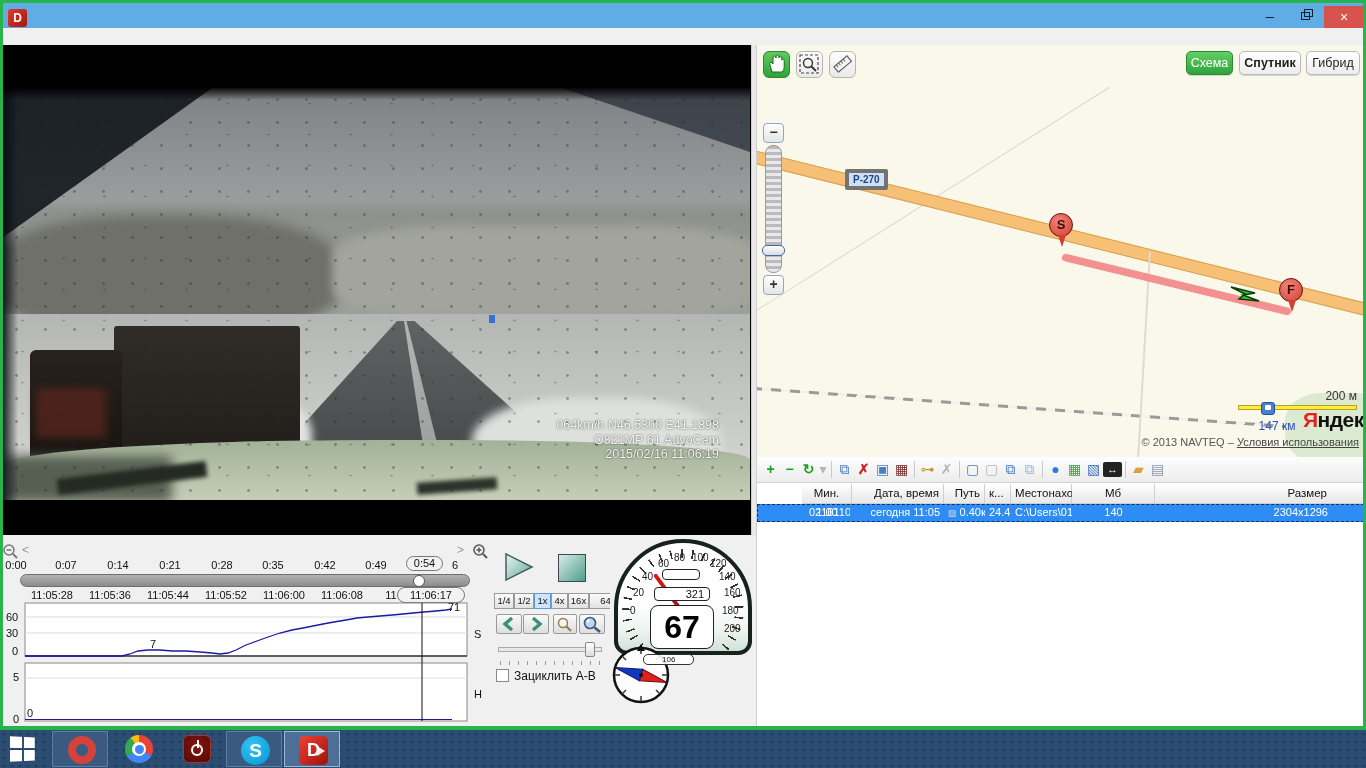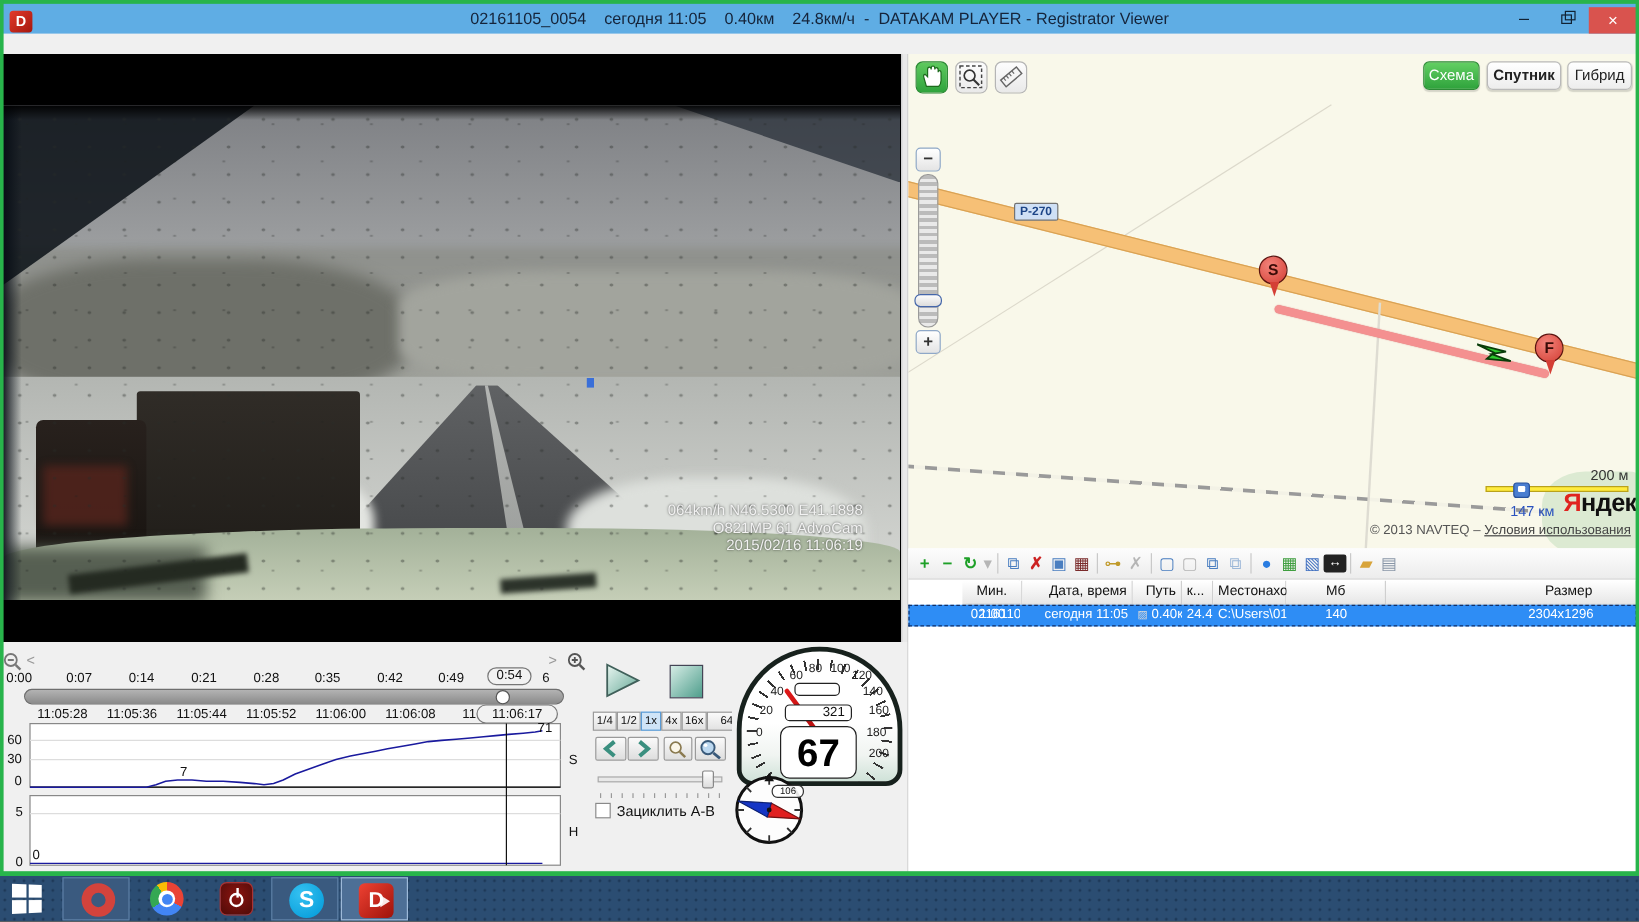--- a/index.html
+++ b/index.html
@@ -51,21 +51,21 @@
   #divider-v{left:751px;top:45px;width:6px;height:685px;background:#e9e9e9;border-left:1px solid #cfcfcf;border-right:1px solid #cfcfcf;}
 
   
   #map{left:757px;top:45px;width:607px;height:412px;background:#f9f8ea;overflow:hidden;}
   .map-road{left:-16px;top:182px;width:640px;height:13px;background:#f6c076;border-top:1.5px solid #d9a254;border-bottom:1.5px solid #d9a254;transform:rotate(14deg);}
   .map-line1{left:-35px;top:154px;width:420px;height:0;border-top:1px solid #dcd9cb;transform:rotate(-32.3deg);}
   .map-rail{left:-6px;top:364px;width:622px;height:3px;background:repeating-linear-gradient(90deg,#9a9a9a 0 10px,#f3f2e6 10px 19px);transform:rotate(4.1deg);}
   .map-vroad{left:386px;top:207px;width:2px;height:208px;background:#dedcd2;transform:rotate(3.3deg);}
   .map-route{left:302px;top:236px;width:235px;height:7px;background:#f49090;border-radius:4px;transform:rotate(13.6deg);box-shadow:0 0 1px #d86f6f;}
   .map-parkblob{left:528px;top:348px;width:90px;height:70px;background:#dcead2;border-radius:40% 20% 10% 40%;}
-  .roadlabel{left:88px;top:124px;padding:1px 4px;background:#cfe0f5;border:1px solid #737373;border-radius:2px;color:#1c4587;font-size:10px;font-weight:bold;}
+  .roadlabel{left:88px;top:124px;padding:1px 4px;background:#cfe0f5;border:4px solid #737373;border-radius:2px;color:#1c4587;font-size:10px;font-weight:bold;}
   .pin{width:24px;height:24px;background:radial-gradient(circle at 38% 32%,#f2837a,#d43f35);border:1.6px solid #5c1410;border-radius:50%;color:#3a0c08;font-weight:bold;font-size:13px;text-align:center;line-height:21px;}
   .pin:after{content:"";position:absolute;left:8px;top:21px;border-left:4px solid transparent;border-right:4px solid transparent;border-top:12px solid #d43f35;}
   .map-arrow{left:472px;top:238px;}
   .maptool{top:6px;width:27px;height:27px;border:1px solid #b5b5b5;border-radius:6px;background:linear-gradient(#fdfdfd,#e9e9e9);text-align:center;}
   .maptool.active{background:linear-gradient(#5ec95e,#2fa33c);border-color:#2c8a35;}
   .modebtn{top:6px;height:24px;border:1px solid #b9b9b9;border-radius:5px;background:linear-gradient(#ffffff,#ededed);font-size:12.5px;color:#222;text-align:center;line-height:22px;box-shadow:0 1px 1px rgba(0,0,0,.15);}
   .modebtn.active{background:linear-gradient(#63cf63,#2fa33c);border-color:#2c8a35;color:#fff;}
   .zoombtn{left:6px;width:21px;height:20px;border:1px solid #8fa8c8;border-radius:4px;background:linear-gradient(#fff,#e4e4e4);font-size:14px;font-weight:bold;text-align:center;line-height:17px;color:#333;}
   #zoomtrack{left:8px;top:100px;width:17px;height:128px;background:linear-gradient(90deg,#c9c9c9,#ababab);border-radius:8px;background-image:repeating-linear-gradient(#bbb 0 3px,#e9e9e9 3px 6px);border:1px solid #9a9a9a;}
   #zoomthumb{left:5px;top:200px;width:23px;height:11px;background:linear-gradient(#fdfdfd,#dcdcdc);border:1.5px solid #4466aa;border-radius:5px;}
@@ -109,21 +109,21 @@
   #gticks-ring{position:absolute;left:4px;top:6px;width:122px;height:122px;border-radius:50%;
     background:repeating-conic-gradient(from -112deg,#333 0 1.6deg,transparent 1.6deg 11deg);
     -webkit-mask:radial-gradient(circle,transparent 0 52px,#000 52px 61px,transparent 61px);
     mask:radial-gradient(circle,transparent 0 52px,#000 52px 61px,transparent 61px);}
   #needle{position:absolute;left:63px;top:22px;width:4px;height:48px;background:linear-gradient(#e01818,#b00f0f);transform-origin:50% 100%;border-radius:2px;}
   .gbox{position:absolute;border:1px solid #222;border-radius:4px;background:#fff;}
   #gauge-blank{left:44px;top:26px;width:38px;height:11px;}
   #gauge-bearing{left:36px;top:44px;width:56px;height:14px;font-size:11px;text-align:right;padding-right:5px;line-height:13px;color:#111;}
   #gauge-speed{left:32px;top:62px;width:64px;height:44px;font-size:32px;font-weight:bold;text-align:center;line-height:42px;border-radius:8px;color:#000;}
   #compass{left:0px;top:108px;}
-  #compass-val{left:33px;top:119px;padding:0 6px;background:rgba(255,255,255,.9);border:1px solid #333;border-radius:5px;font-size:8px;color:#111;}
+  #compass-val{left:33px;top:119px;padding:0 18px;background:rgba(255,255,255,.9);border:1px solid #333;border-radius:5px;font-size:8px;color:#111;}
 
   
   #rb{left:757px;top:457px;width:607px;height:273px;background:#fff;}
   #rtoolbar{left:0;top:0;width:607px;height:26px;background:linear-gradient(#fdfdfd,#ececec);border-bottom:1px solid #d2d2d2;display:flex;align-items:center;padding-left:4px;}
   .ticon{width:19px;height:19px;text-align:center;line-height:19px;font-size:14px;flex:0 0 auto;}
   .tsep{width:1px;height:17px;background:#c9c9c9;margin:0 3px;flex:0 0 auto;}
   .green{color:#1ea028;font-weight:bold;}
   .red{color:#cc2222;font-weight:bold;}
   .blue{color:#4a7ec0;}
   .gold{color:#c09a2a;}
@@ -154,21 +154,20 @@
   .skype-ball{left:14px;top:4px;width:29px;height:29px;border-radius:50%;background:radial-gradient(circle at 35% 30%,#35c1f1,#0099d8);color:#fff;font-weight:bold;font-size:19px;text-align:center;line-height:29px;}
   .dk-icon{left:14px;top:4px;width:29px;height:29px;border-radius:5px;background:linear-gradient(135deg,#ef4233,#9e120a);color:#fff;font-weight:bold;font-size:18px;text-align:center;line-height:28px;}
   .dk-icon i{position:absolute;right:3px;top:10px;border-left:8px solid #fff;border-top:5px solid transparent;border-bottom:5px solid transparent;opacity:.9;}
 </style>
 </head>
 <body>
 
 <div id="screen">
 
   <div class="abs" id="titlebar">
-    <div class="abs" id="title-text">02161105_0054    сегодня 11:05    0.40км    24.8км/ч  -  DATAKAM PLAYER - Registrator Viewer</div>
     <div class="abs" id="app-icon">D</div>
     <div class="abs winbtn" id="btn-min">–</div>
     <div class="abs winbtn" id="btn-restore">
       <span class="restore-glyph">
           <span></span>
         </span>
     </div>
     <div class="abs winbtn" id="btn-close">×</div>
   </div>
 

